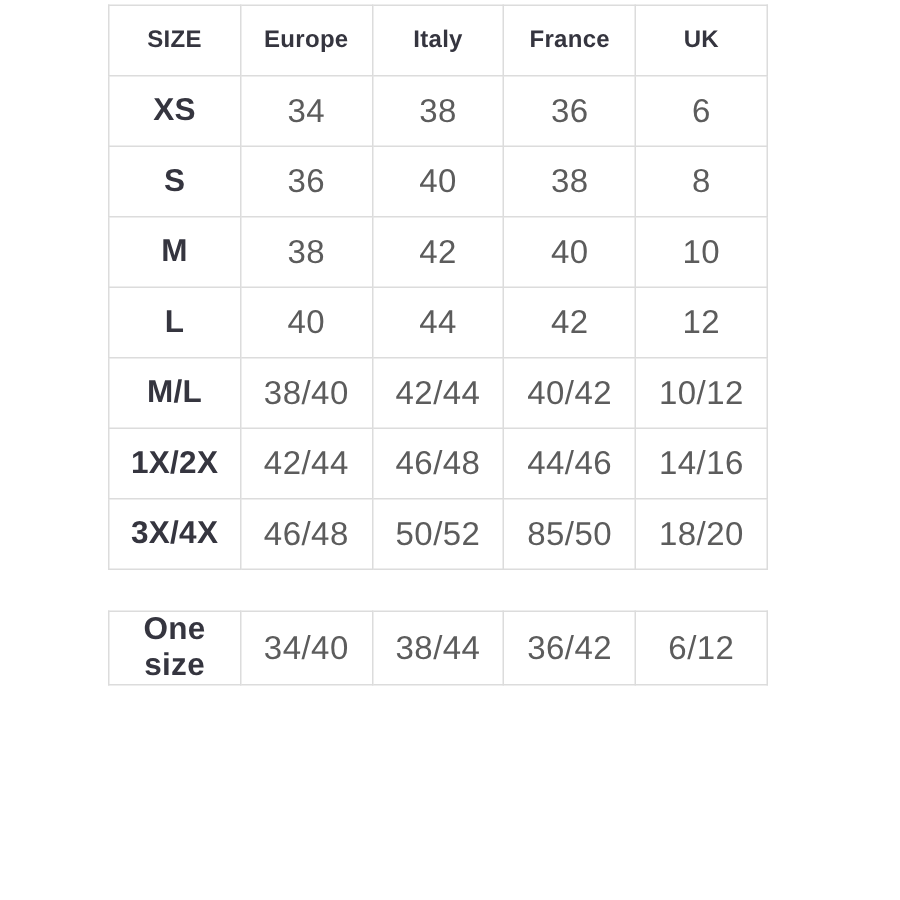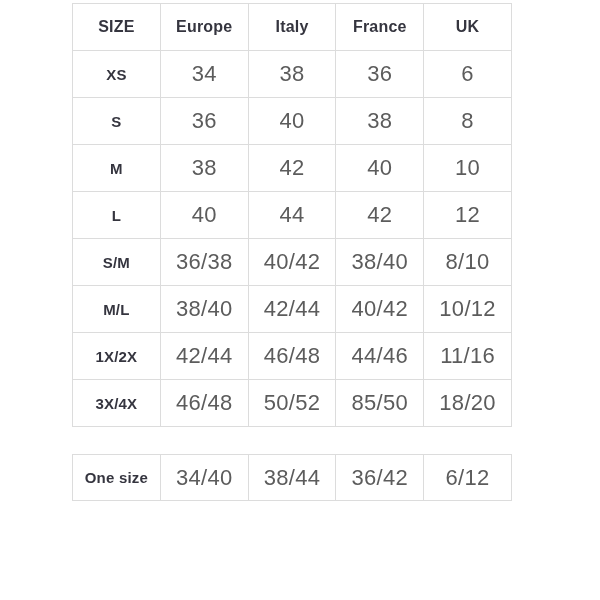--- a/index.html
+++ b/index.html
@@ -39,21 +39,21 @@
   .main-table td, .main-table th { height: 46px; }
   .secondary-table td, .secondary-table th { height: 45px; }
   .secondary-table { margin-top: 27px; }
   .hdr-cell {
     font-size: 16px;
     font-weight: 700;
     color: #35353f;
     letter-spacing: 0.2px;
   }
   .label-cell {
-    font-size: 15px;
+    font-size: 21px;
     font-weight: 700;
     color: #35353f;
     letter-spacing: 0.2px;
   }
   .value-cell {
     font-size: 22px;
     font-weight: 400;
     color: #5c5c5c;
     letter-spacing: 0.3px;
   }
@@ -97,39 +97,32 @@
             <td class="value-cell">10</td>
           </tr>
           <tr>
             <td class="label-cell">L</td>
             <td class="value-cell">40</td>
             <td class="value-cell">44</td>
             <td class="value-cell">42</td>
             <td class="value-cell">12</td>
           </tr>
           <tr>
-            <td class="label-cell">S/M</td>
-            <td class="value-cell">36/38</td>
-            <td class="value-cell">40/42</td>
-            <td class="value-cell">38/40</td>
-            <td class="value-cell">8/10</td>
-          </tr>
-          <tr>
             <td class="label-cell">M/L</td>
             <td class="value-cell">38/40</td>
             <td class="value-cell">42/44</td>
             <td class="value-cell">40/42</td>
             <td class="value-cell">10/12</td>
           </tr>
           <tr>
             <td class="label-cell">1X/2X</td>
             <td class="value-cell">42/44</td>
             <td class="value-cell">46/48</td>
             <td class="value-cell">44/46</td>
-            <td class="value-cell">11/16</td>
+            <td class="value-cell">14/16</td>
           </tr>
           <tr>
             <td class="label-cell">3X/4X</td>
             <td class="value-cell">46/48</td>
             <td class="value-cell">50/52</td>
             <td class="value-cell">85/50</td>
             <td class="value-cell">18/20</td>
           </tr>
         </tbody>
     </table>

